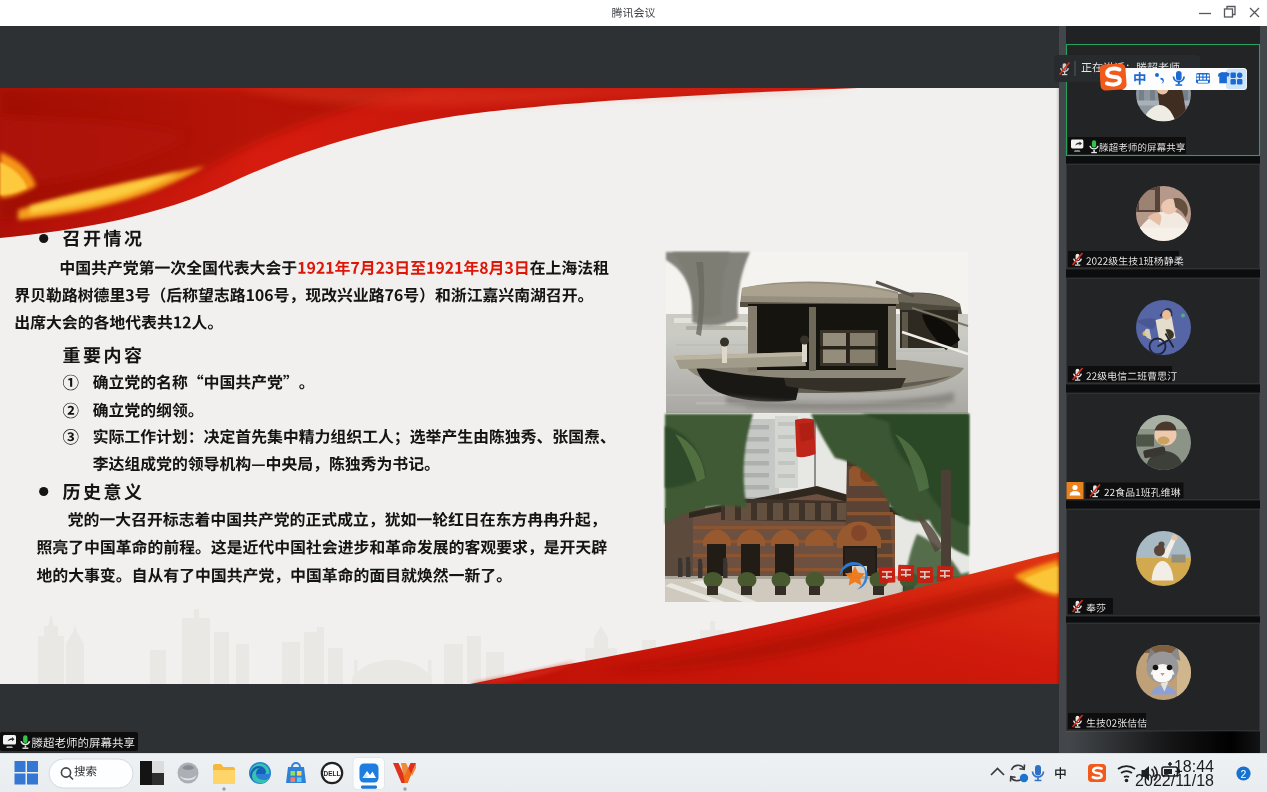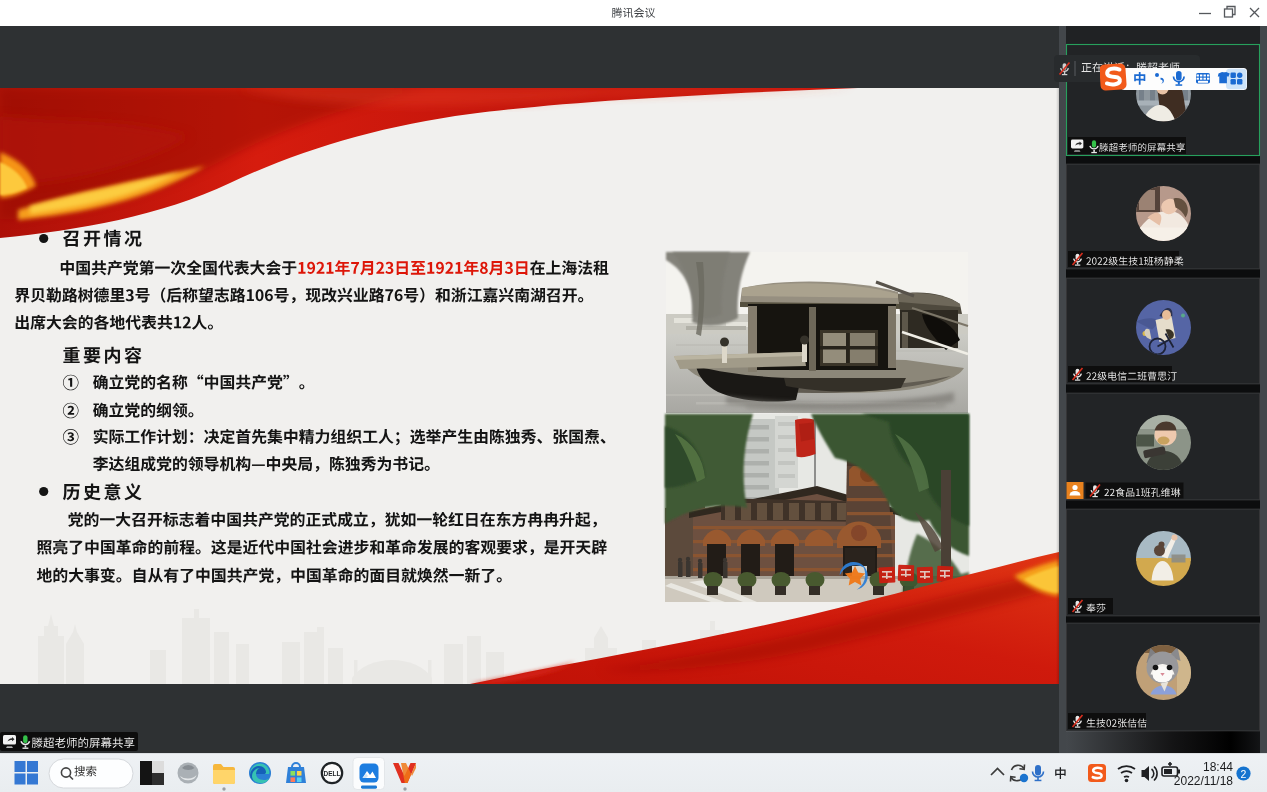--- a/index.html
+++ b/index.html
@@ -770,21 +770,21 @@
         </g>
         <g>
           <rect x="1162" y="13" width="15.5" height="9" rx="2" fill="none" stroke="#1f2023" stroke-width="1.6"></rect>
           <rect x="1178" y="15.5" width="2" height="4" fill="#1f2023"></rect>
           <path d="M1168 10 l4 0 m-2 -2 l0 4" stroke="#1f2023" stroke-width="1.6"></path>
           <rect x="1164" y="15" width="8" height="5" fill="#1f2023"></rect>
         </g>
         <circle cx="1243.5" cy="19.5" r="7.1" fill="#1573cf"></circle>
         <text x="1243.5" y="23.5" font-size="10.5" text-anchor="middle" fill="#fff" font-family="Liberation Sans">2</text>
       </svg>
-      <div class="a" style="right:34px;top:6px;width:80px;text-align:right;font-size:12px;color:#1b1c1e;line-height:14px">18:44<br>2022/11/18</div>
+      <div class="a" style="right:53px;top:6px;width:80px;text-align:right;font-size:16px;color:#1b1c1e;line-height:14px">18:44<br>2022/11/18</div>
     </div>
     <div class="a" style="left:0;top:0;width:1267px;height:26px;background:#fff">
       <svg class="a" style="left:1190px;top:0" width="77" height="26" viewBox="0 0 77 26">
         <path d="M9 13.5 h12" stroke="#55585c" stroke-width="1.3"></path>
         <g stroke="#55585c" stroke-width="1.3" fill="none">
           <rect x="34.5" y="9" width="8" height="8"></rect>
           <path d="M37 9 V6.5 H45 V14.5 H42.5"></path>
         </g>
         <path d="M60 8 l9 9 M69 8 l-9 9" stroke="#55585c" stroke-width="1.3"></path>
       </svg>

